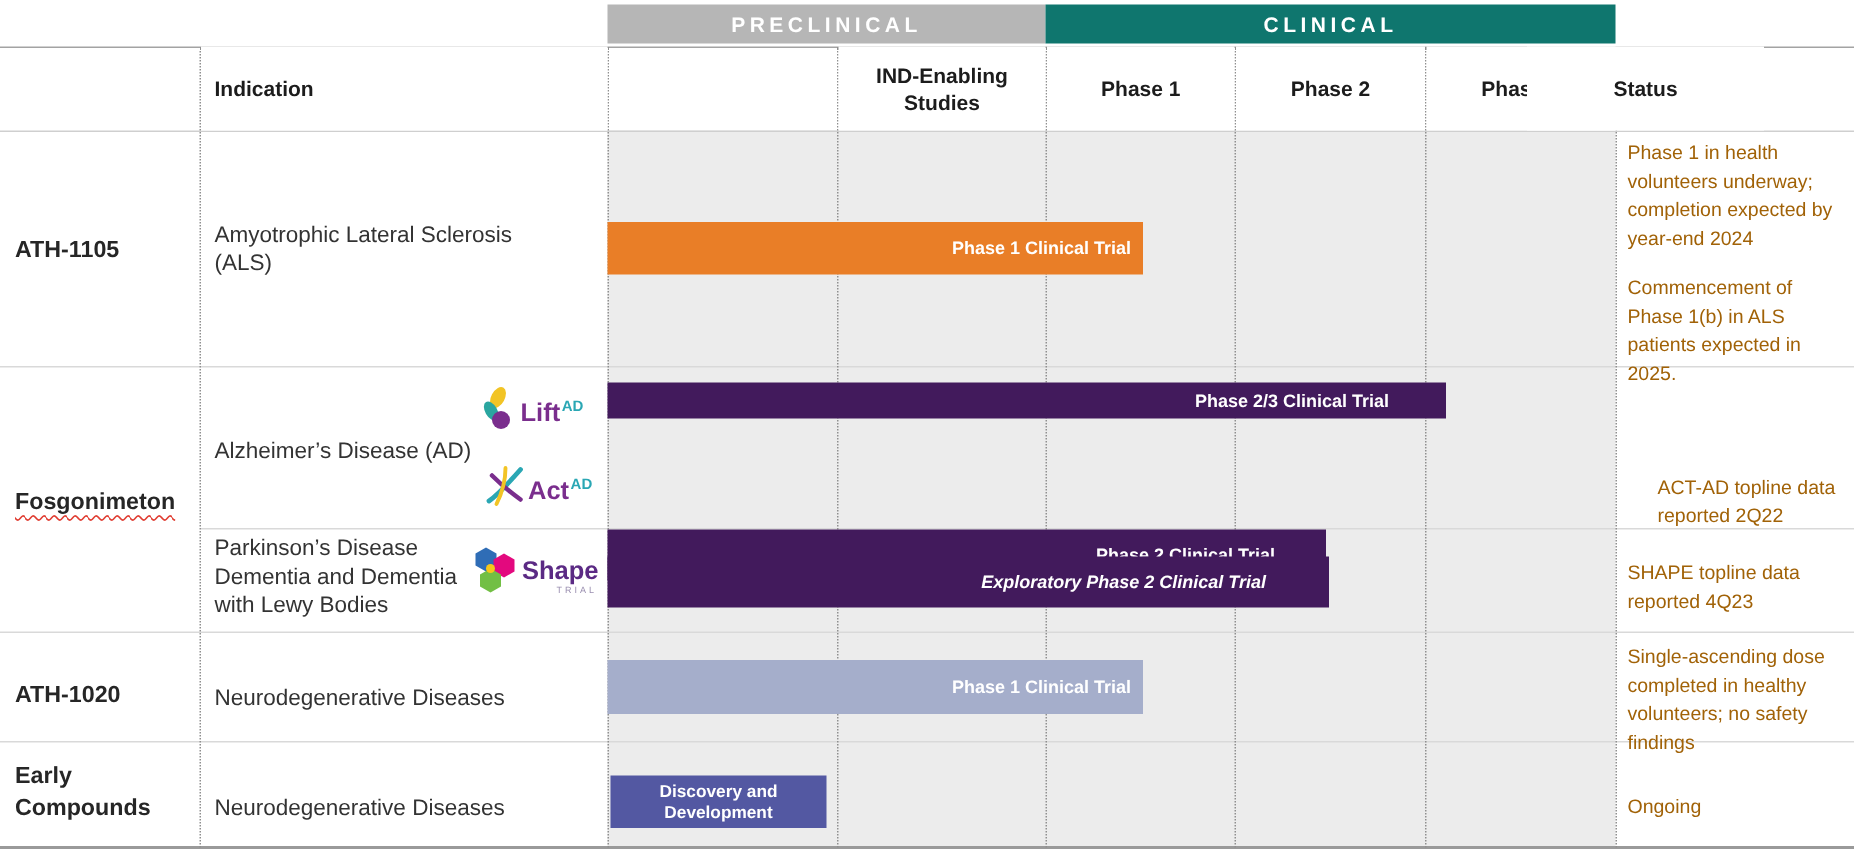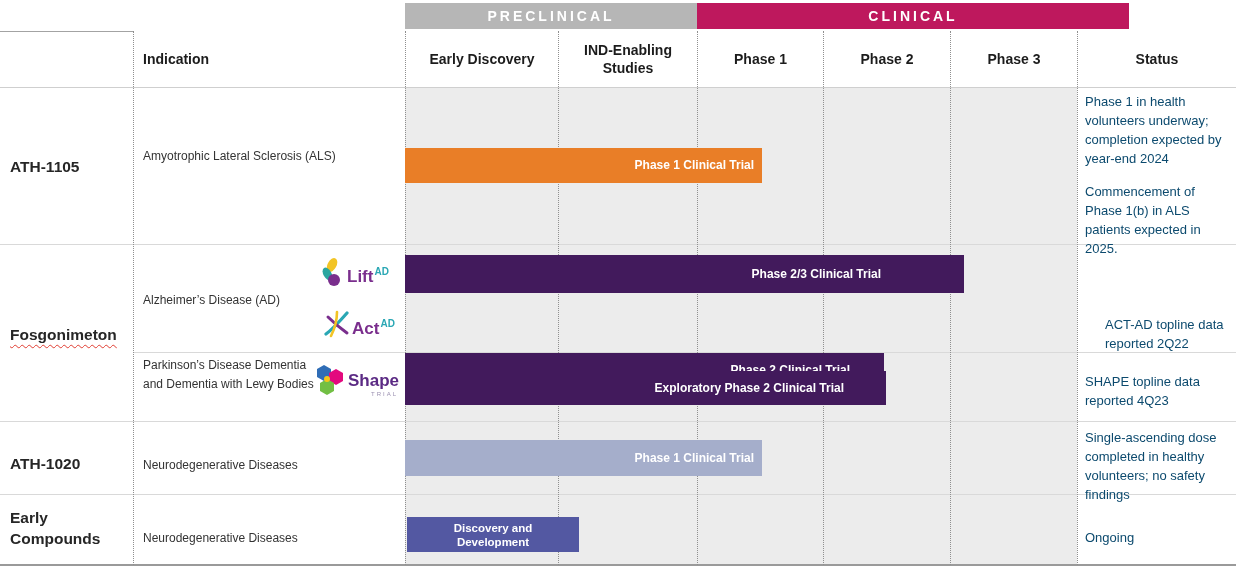--- a/index.html
+++ b/index.html
@@ -3,37 +3,37 @@
 <meta charset="utf-8">
 <style>
   * { margin: 0; padding: 0; box-sizing: border-box; }
   body { background: #ffffff; font-family: "Liberation Sans", sans-serif; }
   .canvas { position: relative; width: 1241px; height: 571px; background: #ffffff; overflow: hidden; }
 
   
   .band { position: absolute; top: 3px; height: 26px; display: flex; align-items: center; justify-content: center;
           color: #ffffff; font-size: 14px; font-weight: bold; letter-spacing: 3px; }
   .band-pre  { left: 405px; width: 292px; background: #b6b6b6; }
-  .band-clin { left: 697px; width: 432px; background: #be185d; }
+  .band-clin { left: 697px; width: 380px; background: #0f766e; }
 
   
   .chart-bg { position: absolute; left: 405px; top: 87px; width: 672px; height: 478px; background: #ececec; }
 
   
   .hdr { position: absolute; top: 31px; height: 56px; display: flex; align-items: center; justify-content: center;
          font-size: 14px; font-weight: bold; color: #1c1c1c; text-align: center; line-height: 18px; background: #ffffff; }
   .hdr-left { justify-content: flex-start; padding-left: 10px; text-align: left; }
   .hdr-program    { left: 0;      width: 133px; }
   .hdr-indication { left: 134px;  width: 271px; padding-left: 9px; }
   .hdr-ed   { left: 406px;  width: 152px; }
   .hdr-ind  { left: 559px;  width: 138px; padding: 0 14px; }
   .hdr-p1   { left: 698px;  width: 125px; }
   .hdr-p2   { left: 824px;  width: 126px; }
   .hdr-p3   { left: 951px;  width: 126px; }
-  .hdr-status { left: 1078px; width: 158px; text-align: center; }
+  .hdr-status { left: 1018px; width: 158px; text-align: center; }
 
   
   .hline { position: absolute; height: 1px; background: #d9d9d9; }
   .hline-top    { left: 0; top: 31px; width: 1236px; background: #a3a3a3; }
   .hline-hdr    { left: 0; top: 87px; width: 1236px; background: #cfcfcf; }
   .hline-r1     { left: 0; top: 244px; width: 1236px; }
   .hline-r2sub  { left: 134px; top: 352px; width: 1102px; }
   .hline-r2     { left: 0; top: 421px; width: 1236px; }
   .hline-r3     { left: 0; top: 494px; width: 1236px; }
   .hline-bottom { left: 0; top: 564px; width: 1236px; height: 2px; background: #9a9a9a; }
@@ -42,42 +42,42 @@
   .vdot-4 { left: 697px; } .vdot-5 { left: 823px; } .vdot-6 { left: 950px; } .vdot-7 { left: 1077px; }
 
   
   .program { position: absolute; left: 10px; font-size: 15.5px; font-weight: bold; color: #262626; line-height: 21px; }
   .prog-ath1105 { top: 156px; }
   .prog-fosgo   { top: 324px; text-decoration: underline; text-decoration-style: wavy; text-decoration-color: #e03c31;
                   text-decoration-thickness: 1px; text-underline-offset: 4px; }
   .prog-ath1020 { top: 453px; }
   .prog-early   { top: 507px; width: 112px; }
 
-  .indication { position: absolute; left: 143px; font-size: 12px; color: #333333; line-height: 19px; }
+  .indication { position: absolute; left: 143px; font-size: 15px; color: #333333; line-height: 19px; }
   .ind-als   { top: 147px; width: 240px; }
   .ind-ad    { top: 291px; }
   .ind-pdd   { top: 356px; width: 182px; }
   .ind-neuro1{ top: 456px; }
   .ind-neuro2{ top: 529px; }
 
   
   .bar { position: absolute; left: 405px; height: 35px; display: flex; align-items: center; color: #ffffff;
          font-size: 12px; font-weight: bold; line-height: 13px; }
   .bar span { white-space: nowrap; text-align: center; }
   .bar-ath1105 { top: 148px; width: 357px; background: #e97e27; justify-content: flex-end; padding-right: 8px; }
-  .bar-lift    { top: 255px; width: 559px; height: 38px; background: #421a5c; justify-content: flex-end; padding-right: 83px; }
+  .bar-lift    { top: 255px; width: 559px; height: 24px; background: #421a5c; justify-content: flex-end; padding-right: 38px; }
   .bar-act     { top: 313px; width: 479px; height: 34px; background: #421a5c; justify-content: flex-end; padding-right: 34px; margin-top: 40px; }
-  .bar-shape   { top: 371px; width: 481px; height: 34px; background: #421a5c; justify-content: flex-end; padding-right: 42px; }
+  .bar-shape   { top: 371px; width: 481px; height: 34px; background: #421a5c; justify-content: flex-end; padding-right: 42px; font-style: italic; }
   .bar-ath1020 { top: 440px; width: 357px; height: 36px; background: #a5aecb; justify-content: flex-end; padding-right: 8px; }
-  .bar-early   { top: 517px; left: 407px; width: 172px; background: #5358a2; justify-content: center; text-align: center;
+  .bar-early   { top: 517px; left: 407px; width: 144px; background: #5358a2; justify-content: center; text-align: center;
                  font-size: 11.5px; }
   .bar-early span { white-space: normal; width: 110px; line-height: 14px; }
 
   
-  .status { position: absolute; left: 1085px; width: 150px; font-size: 13px; color: #0c4a6e; line-height: 19px; }
+  .status { position: absolute; left: 1085px; width: 150px; font-size: 13px; color: #a16207; line-height: 19px; }
   .st-r1  { top: 92px; }
   .st-r1 .p2 { margin-top: 14px; }
   .st-lift  { top: 258px; }
   .st-act   { top: 315px; margin-left: 20px; }
   .st-shape { top: 372px; }
   .st-ath1020 { top: 428px; }
   .st-early { top: 528px; }
 
   
   .logo { position: absolute; display: flex; align-items: flex-start; }
@@ -110,21 +110,20 @@
   <div class="hline hline-bottom"></div>
   <div class="vdot vdot-1"></div>
   <div class="vdot vdot-2"></div>
   <div class="vdot vdot-3"></div>
   <div class="vdot vdot-4"></div>
   <div class="vdot vdot-5"></div>
   <div class="vdot vdot-6"></div>
   <div class="vdot vdot-7"></div>
 
   <div class="hdr hdr-left hdr-indication">Indication</div>
-  <div class="hdr hdr-ed">Early Discovery</div>
   <div class="hdr hdr-ind">IND-Enabling Studies</div>
   <div class="hdr hdr-p1">Phase 1</div>
   <div class="hdr hdr-p2">Phase 2</div>
   <div class="hdr hdr-p3">Phase 3</div>
   <div class="hdr hdr-status">Status</div>
 
   <div class="program prog-ath1105">ATH-1105</div>
   <div class="program prog-fosgo">Fosgonimeton</div>
   <div class="program prog-ath1020">ATH-1020</div>
   <div class="program prog-early">Early Compounds</div>

